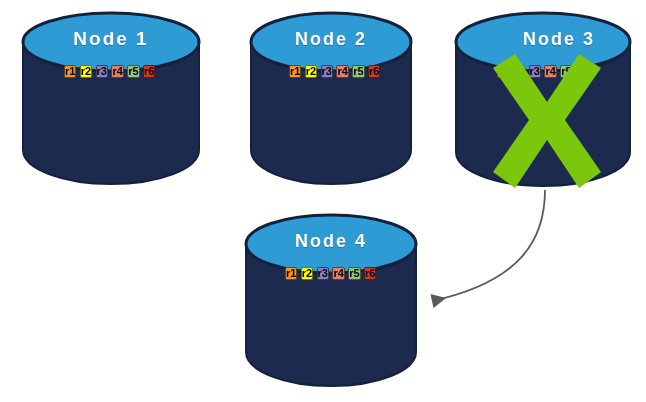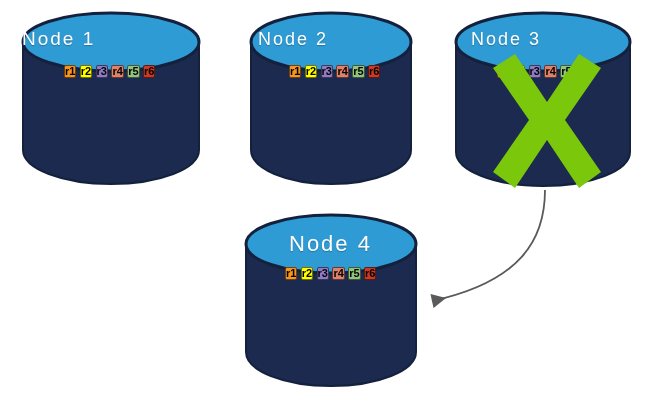--- a/index.html
+++ b/index.html
@@ -25,23 +25,23 @@
   }
   .node-svg {
     position: absolute;
     left: 0; top: 0;
     overflow: visible;
   }
   .node-label {
     position: absolute;
     left: 0;
     width: 100%;
-    text-align: left;
+    text-align: center;
     color: #ffffff;
-    font-weight: normal;
+    font-weight: bold;
     letter-spacing: 2px;
     font-family: "Liberation Sans", sans-serif;
     pointer-events: none;
     text-shadow: 0 1px 1px rgba(0,0,0,0.25);
   }
   .rows {
     position: absolute;
     left: 12px;
     width: 100%;
     display: flex;
@@ -104,21 +104,21 @@
         <span>r6</span>
       </div>
     </div>
   </div>
 
   <div class="node" style="left:250px; top:10px; width:162px; height:176px;">
     <svg class="node-svg" width="162" height="176" viewBox="0 0 162 176">
       <path d="M1,32 L1,140 A 80 34 0 0 0 161,140 L161,32 Z" fill="#1B2A4E" stroke="#14213D" stroke-width="2"></path>
       <ellipse cx="81" cy="32" rx="80" ry="29" fill="#2F9BD4" stroke="#14213D" stroke-width="3"></ellipse>
     </svg>
-    <div class="node-label" style="top:19px; font-size:18px;margin-left:8px;">Node 2</div>
+    <div class="node-label" style="top:19px; font-size:18px;">Node 2</div>
     <div class="rows" style="top:55px; padding:0 27px; gap:3.4px;">
       <div class="row-bar" style="height:13px; font-size:11px; background:#F79520;">
         <span>r1</span>
       </div>
       <div class="row-bar" style="height:13px; font-size:11px; background:#FFFF00;">
         <span>r2</span>
       </div>
       <div class="row-bar" style="height:13px; font-size:11px; background:#8E7CC3;">
         <span>r3</span>
       </div>
@@ -163,21 +163,21 @@
     <svg class="x-mark" style="left:38px; top:44px;" width="108" height="134" viewBox="0 0 108 134">
       <polygon points="0,14 22,0 54,48 86,0 108,14 72,66 108,118 86,134 54,86 22,134 0,118 36,66" fill="#7AC70C"></polygon>
     </svg>
   </div>
 
   <div class="node" style="left:245px; top:212px; width:172px; height:176px;">
     <svg class="node-svg" width="172" height="176" viewBox="0 0 172 176">
       <path d="M1,32 L1,140 A 85 34 0 0 0 171,140 L171,32 Z" fill="#1B2A4E" stroke="#14213D" stroke-width="2"></path>
       <ellipse cx="86" cy="32" rx="85" ry="29" fill="#2F9BD4" stroke="#14213D" stroke-width="3"></ellipse>
     </svg>
-    <div class="node-label" style="top:19px; font-size:22px;padding-left:44px;">Node 4</div>
+    <div class="node-label" style="top:19px; font-size:18px;">Node 4</div>
     <div class="rows" style="top:55px; padding:0 28px; gap:3.4px;">
       <div class="row-bar" style="height:13px; font-size:11px; background:#F79520;">
         <span>r1</span>
       </div>
       <div class="row-bar" style="height:13px; font-size:11px; background:#FFFF00;">
         <span>r2</span>
       </div>
       <div class="row-bar" style="height:13px; font-size:11px; background:#8E7CC3;">
         <span>r3</span>
       </div>

